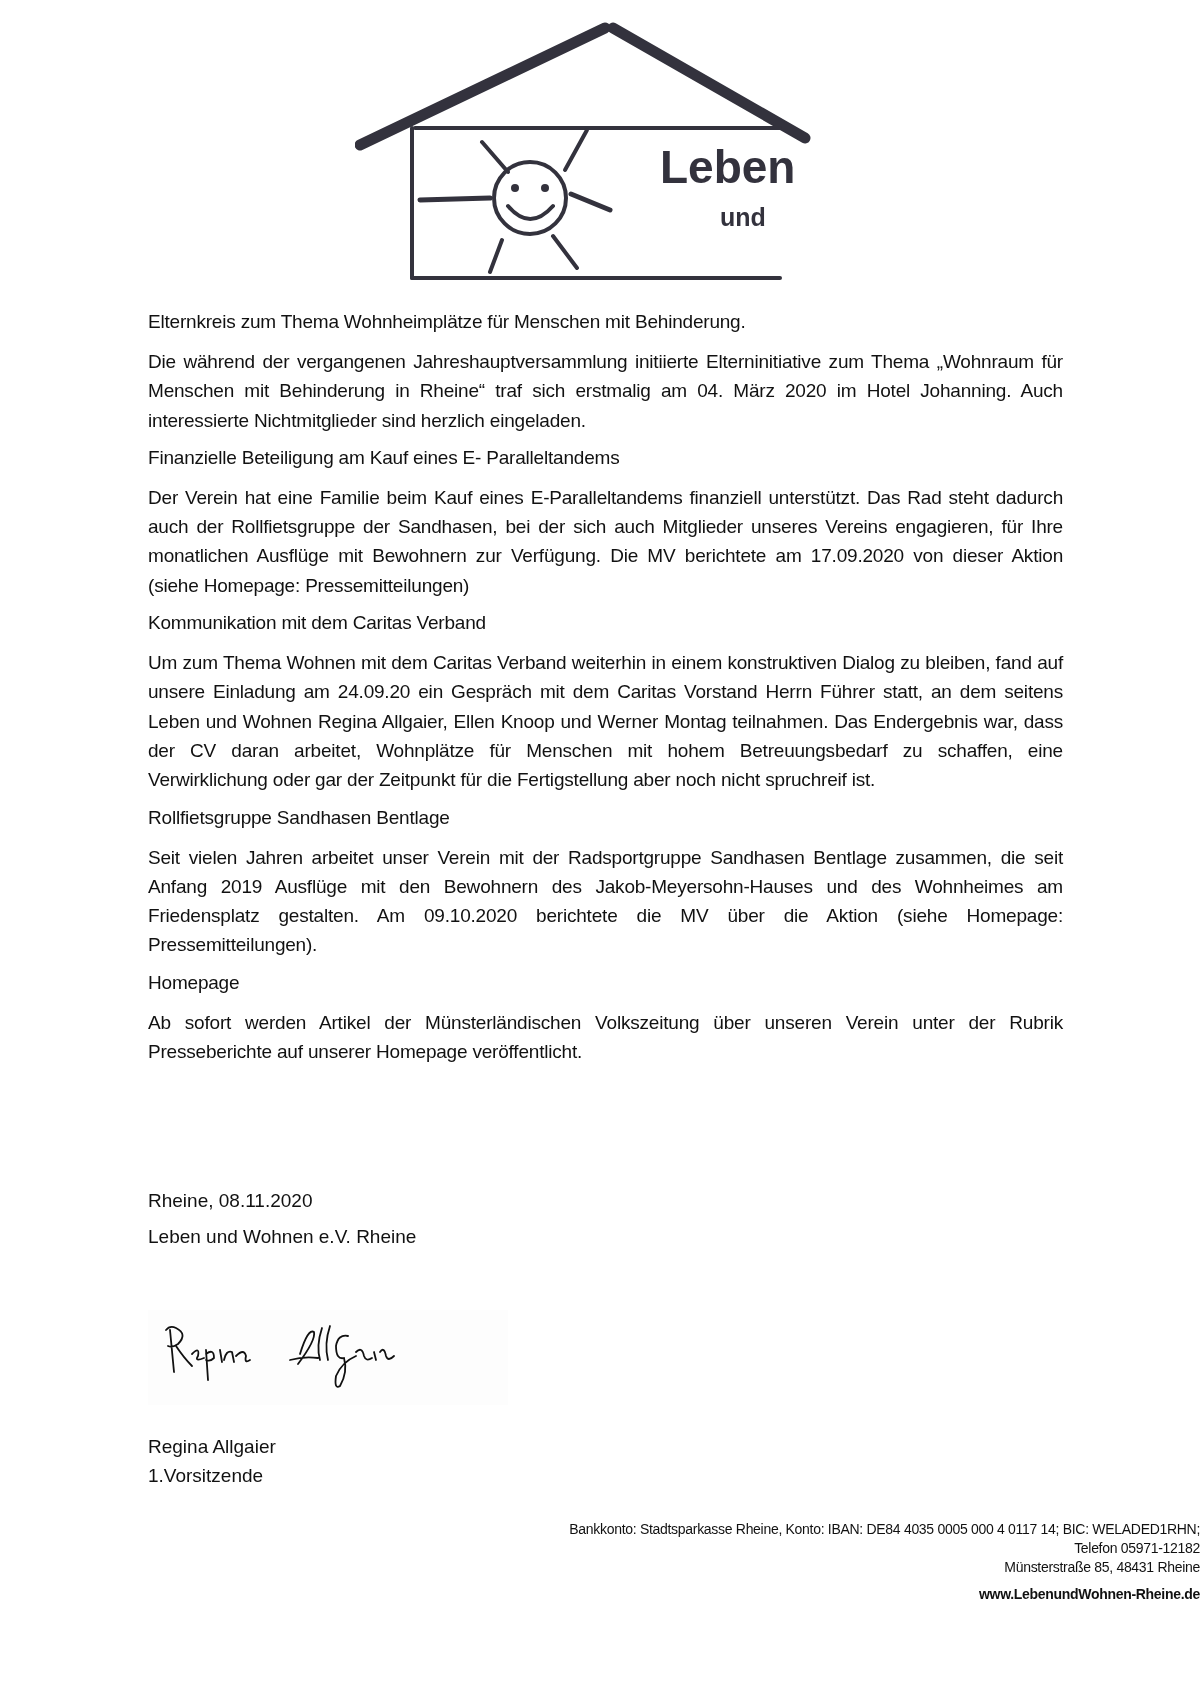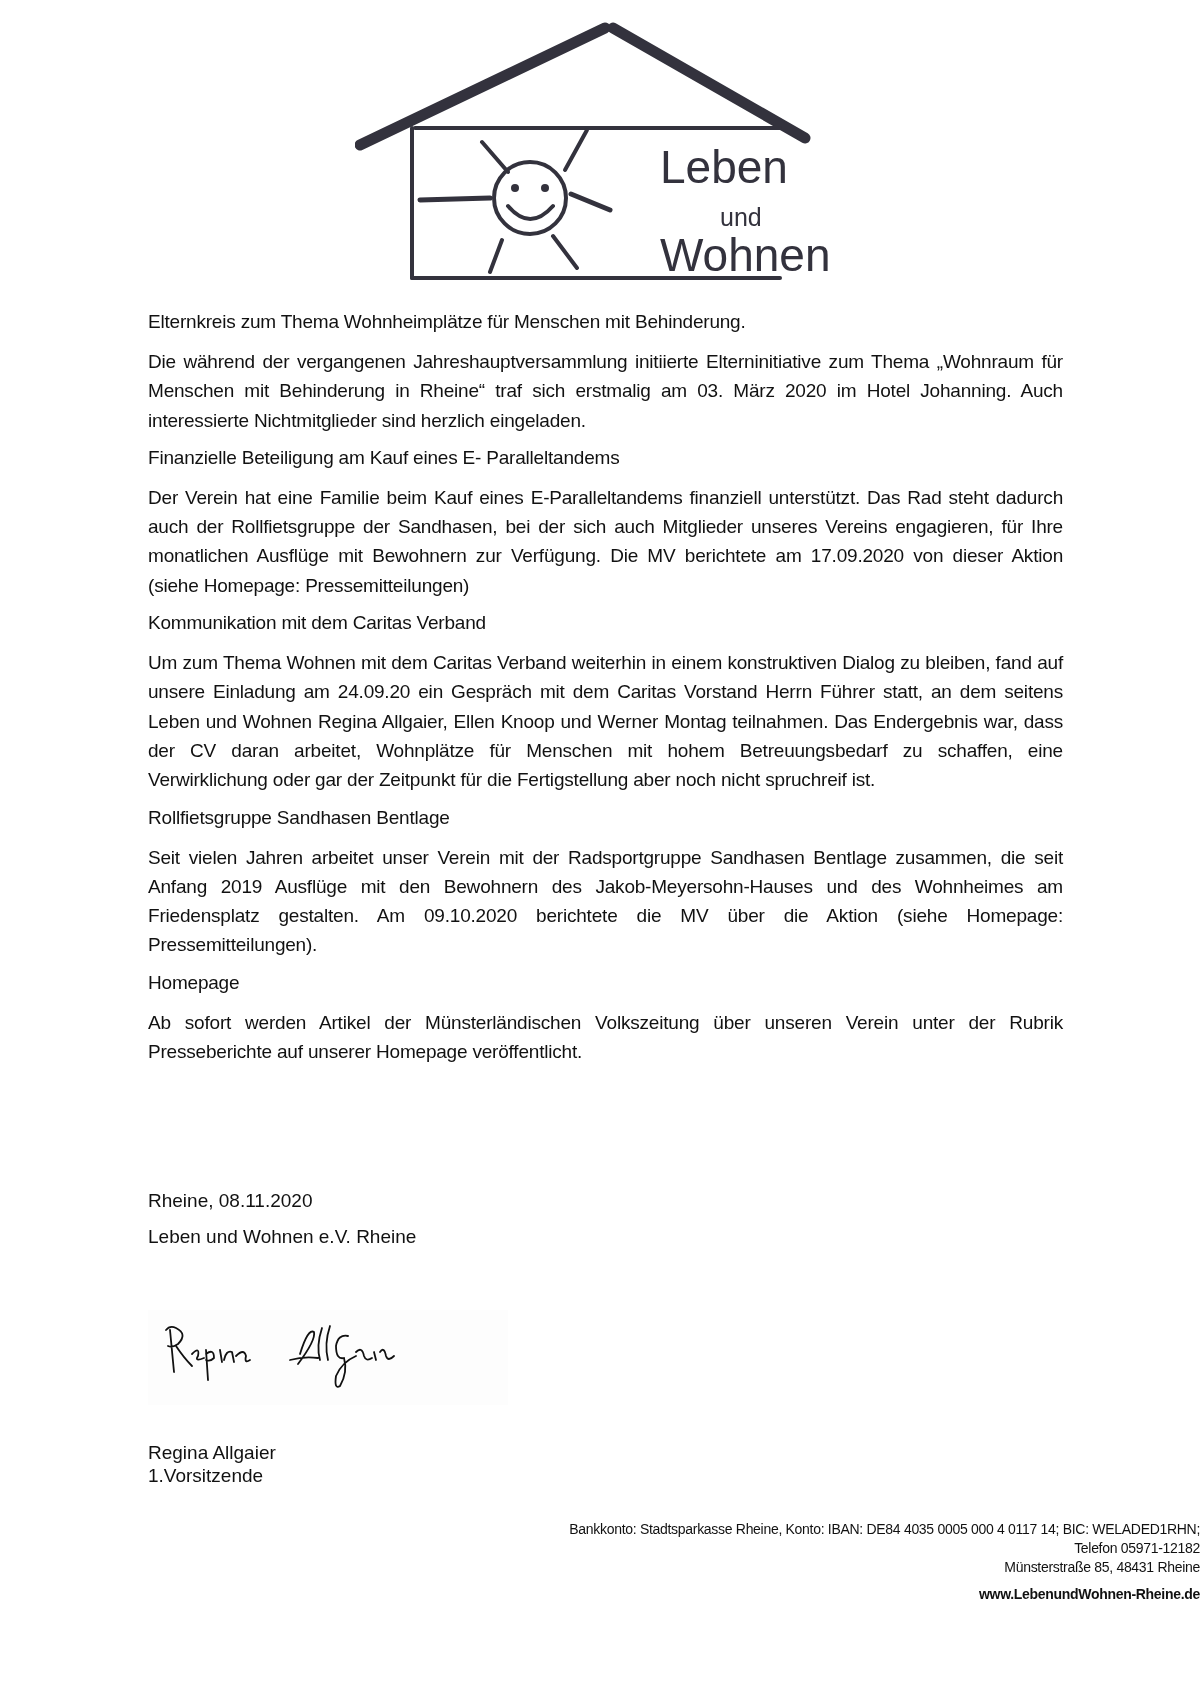--- a/index.html
+++ b/index.html
@@ -1,31 +1,31 @@
 <!DOCTYPE html>
 <html><head>
 <meta charset="utf-8">
 <style>
   html, body { margin: 0; padding: 0; background: #ffffff; }
   body { width: 1200px; height: 1697px; position: relative; overflow: hidden;
          font-family: "Liberation Sans", sans-serif; color: #111111; }
   .logo { position: absolute; left: 355px; top: 10px; width: 510px; height: 280px; }
-  .logo-text { position: absolute; font-family: "Liberation Sans", sans-serif; font-weight: normal; color: #33323d; }
+  .logo-text { position: absolute; font-family: "Liberation Sans", sans-serif; font-weight: bold; color: #33323d; }
   .logo-leben { left: 305px; top: 130px; font-size: 46px; }
   .logo-und { left: 365px; top: 193px; font-size: 25px; }
   .logo-wohnen { left: 305px; top: 218px; font-size: 46px; }
   .content { position: absolute; left: 148px; top: 309px; width: 915px; }
   h2 { font-size: 19px; font-weight: normal; margin: 0 0 12px 0; line-height: 26px; letter-spacing: -0.2px; }
   p.body { font-size: 19px; line-height: 29.3px; margin: 0 0 10px 0; text-align: justify; letter-spacing: -0.2px; }
   .sig-block { position: absolute; left: 148px; top: 1180px; width: 500px; }
   .sig-line { font-size: 19px; line-height: 26px; margin: 0; }
   .sig-date { position: absolute; top: 8px; left: 0; }
   .sig-org { position: absolute; top: 44px; left: 0; }
   .signature { position: absolute; top: 130px; left: 0; width: 360px; height: 95px; background: #fdfdfd; }
-  .sig-name { position: absolute; top: 260px; left: 0; }
+  .sig-name { position: absolute; top: 254px; left: 0; }
   .sig-role { position: absolute; top: 283px; left: 0; }
   .footer { position: absolute; left: 0; top: 1520px; width: 1200px; text-align: right;
             font-size: 14px; line-height: 19px; letter-spacing: -0.3px; }
   .footer .web { font-weight: bold; margin-top: 8px; font-size: 14px; }
 </style>
 </head>
 <body>
 
 <div class="logo">
   <svg width="510" height="280" viewBox="0 0 510 280" xmlns="http://www.w3.org/2000/svg">
@@ -46,27 +46,26 @@
       <path d="M65 190 L135 188" stroke-width="5"></path>
       <path d="M216 184 L255 200" stroke-width="5"></path>
       <path d="M147 230 L135 262" stroke-width="4"></path>
       <path d="M198 226 L222 258" stroke-width="4"></path>
     </g>
     <circle cx="160" cy="178" r="4" fill="#33323d"></circle>
     <circle cx="190" cy="178" r="4" fill="#33323d"></circle>
   </svg>
   <span class="logo-text logo-leben">Leben</span>
   <span class="logo-text logo-und">und</span>
-  <span class="logo-text logo-wohnen">Wohnen</span>
 </div>
 
 <div class="content">
   <section>
     <h2>Elternkreis zum Thema Wohnheimplätze für Menschen mit Behinderung.</h2>
-    <p class="body">Die während der vergangenen Jahreshauptversammlung initiierte Elterninitiative zum Thema „Wohnraum für Menschen mit Behinderung in Rheine“ traf sich erstmalig am 03. März 2020 im Hotel Johanning. Auch interessierte Nichtmitglieder sind herzlich eingeladen.</p>
+    <p class="body">Die während der vergangenen Jahreshauptversammlung initiierte Elterninitiative zum Thema „Wohnraum für Menschen mit Behinderung in Rheine“ traf sich erstmalig am 04. März 2020 im Hotel Johanning. Auch interessierte Nichtmitglieder sind herzlich eingeladen.</p>
   </section>
   <section>
     <h2>Finanzielle Beteiligung am Kauf eines E- Paralleltandems</h2>
     <p class="body">Der Verein hat eine Familie beim Kauf eines E-Paralleltandems finanziell unterstützt. Das Rad steht dadurch auch der Rollfietsgruppe der Sandhasen, bei der sich auch Mitglieder unseres Vereins engagieren, für Ihre monatlichen Ausflüge mit Bewohnern zur Verfügung. Die MV berichtete am 17.09.2020 von dieser Aktion (siehe Homepage: Pressemitteilungen)</p>
   </section>
   <section>
     <h2>Kommunikation mit dem Caritas Verband</h2>
     <p class="body">Um zum Thema Wohnen mit dem Caritas Verband weiterhin in einem konstruktiven Dialog zu bleiben, fand auf unsere Einladung am 24.09.20 ein Gespräch mit dem Caritas Vorstand Herrn Führer statt, an dem seitens Leben und Wohnen Regina Allgaier, Ellen Knoop und Werner Montag teilnahmen. Das Endergebnis war, dass der CV daran arbeitet, Wohnplätze für Menschen mit hohem Betreuungsbedarf zu schaffen, eine Verwirklichung oder gar der Zeitpunkt für die Fertigstellung aber noch nicht spruchreif ist.</p>
   </section>
   <section>

